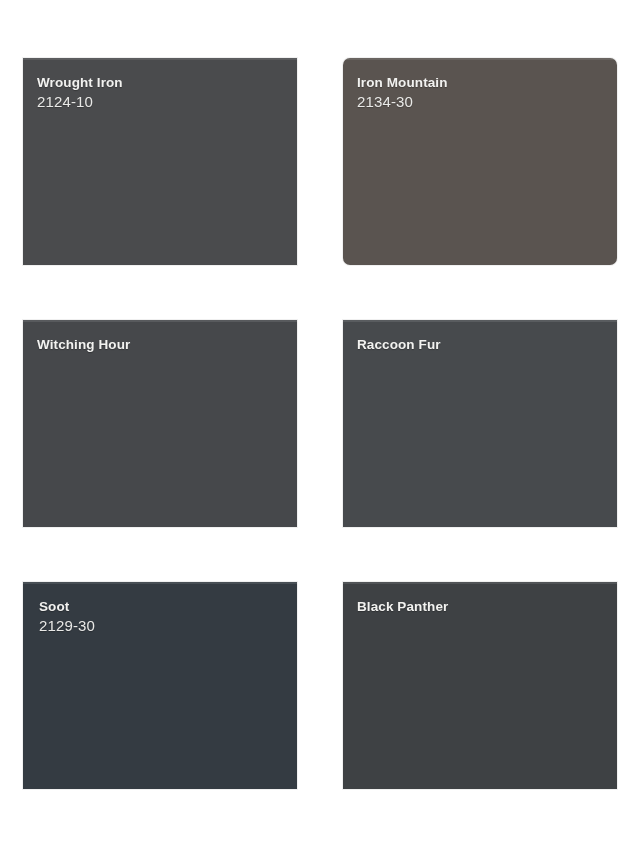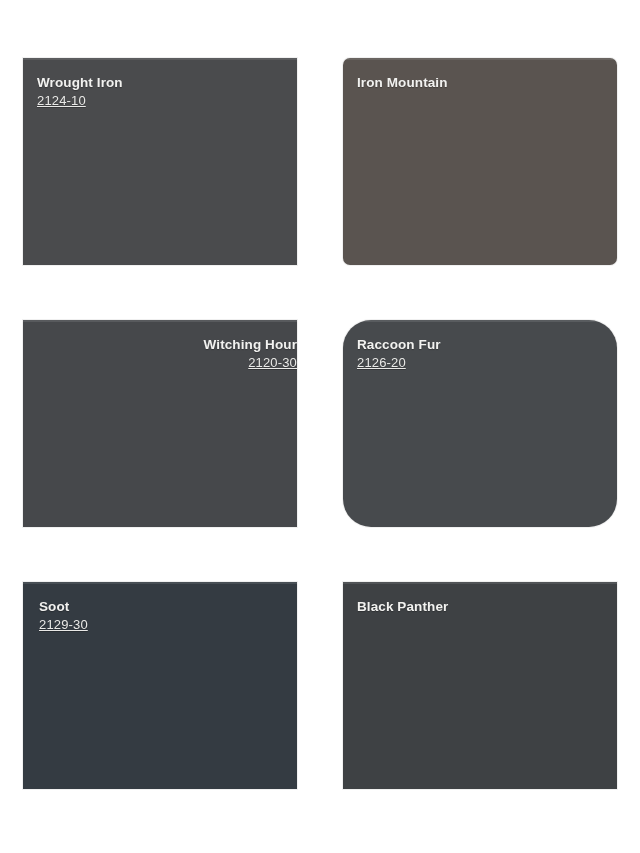--- a/index.html
+++ b/index.html
@@ -56,50 +56,48 @@
     font-size: 13.5px;
     font-weight: bold;
     line-height: 1.15;
     letter-spacing: 0.1px;
     text-shadow: 0 1px 1px rgba(0, 0, 0, 0.28);
   }
 
   .swatch-code {
     margin: 2px 0 0 0;
     color: #e9e9e7;
-    font-size: 13px;
+    font-size: 15px;
     font-weight: normal;
     line-height: 1.2;
     letter-spacing: 0.15px;
     text-shadow: 0 1px 1px rgba(0, 0, 0, 0.25);
-    text-decoration: underline;
   }
 </style>
 </head>
 <body style="background-color: rgb(255, 255, 255);">
 
 <div class="swatch-grid">
 
   <div class="swatch-card" style="background-color: rgb(74, 75, 77);">
     <p class="swatch-name">Wrought Iron</p>
     <p class="swatch-code">2124-10</p>
   </div>
 
   <div class="swatch-card" style="background-color: rgb(90, 84, 80); border-radius: 7px;">
     <p class="swatch-name">Iron Mountain</p>
+    <p class="swatch-code">2134-30</p>
   </div>
 
-  <div class="swatch-card" style="background-color: rgb(70, 72, 75); text-align: right;">
+  <div class="swatch-card" style="background-color: rgb(70, 72, 75);">
     <p class="swatch-name">Witching Hour</p>
-    <p class="swatch-code">2120-30</p>
   </div>
 
-  <div class="swatch-card" style="background-color: rgb(71, 74, 77); border-radius: 28px;">
+  <div class="swatch-card" style="background-color: rgb(71, 74, 77);">
     <p class="swatch-name">Raccoon Fur</p>
-    <p class="swatch-code">2126-20</p>
   </div>
 
   <div class="swatch-card" style="background-color: rgb(52, 59, 66); padding-left: 16px;">
     <p class="swatch-name">Soot</p>
     <p class="swatch-code">2129-30</p>
   </div>
 
   <div class="swatch-card" style="background-color: rgb(62, 65, 68);">
     <p class="swatch-name">Black Panther</p>
   </div>

